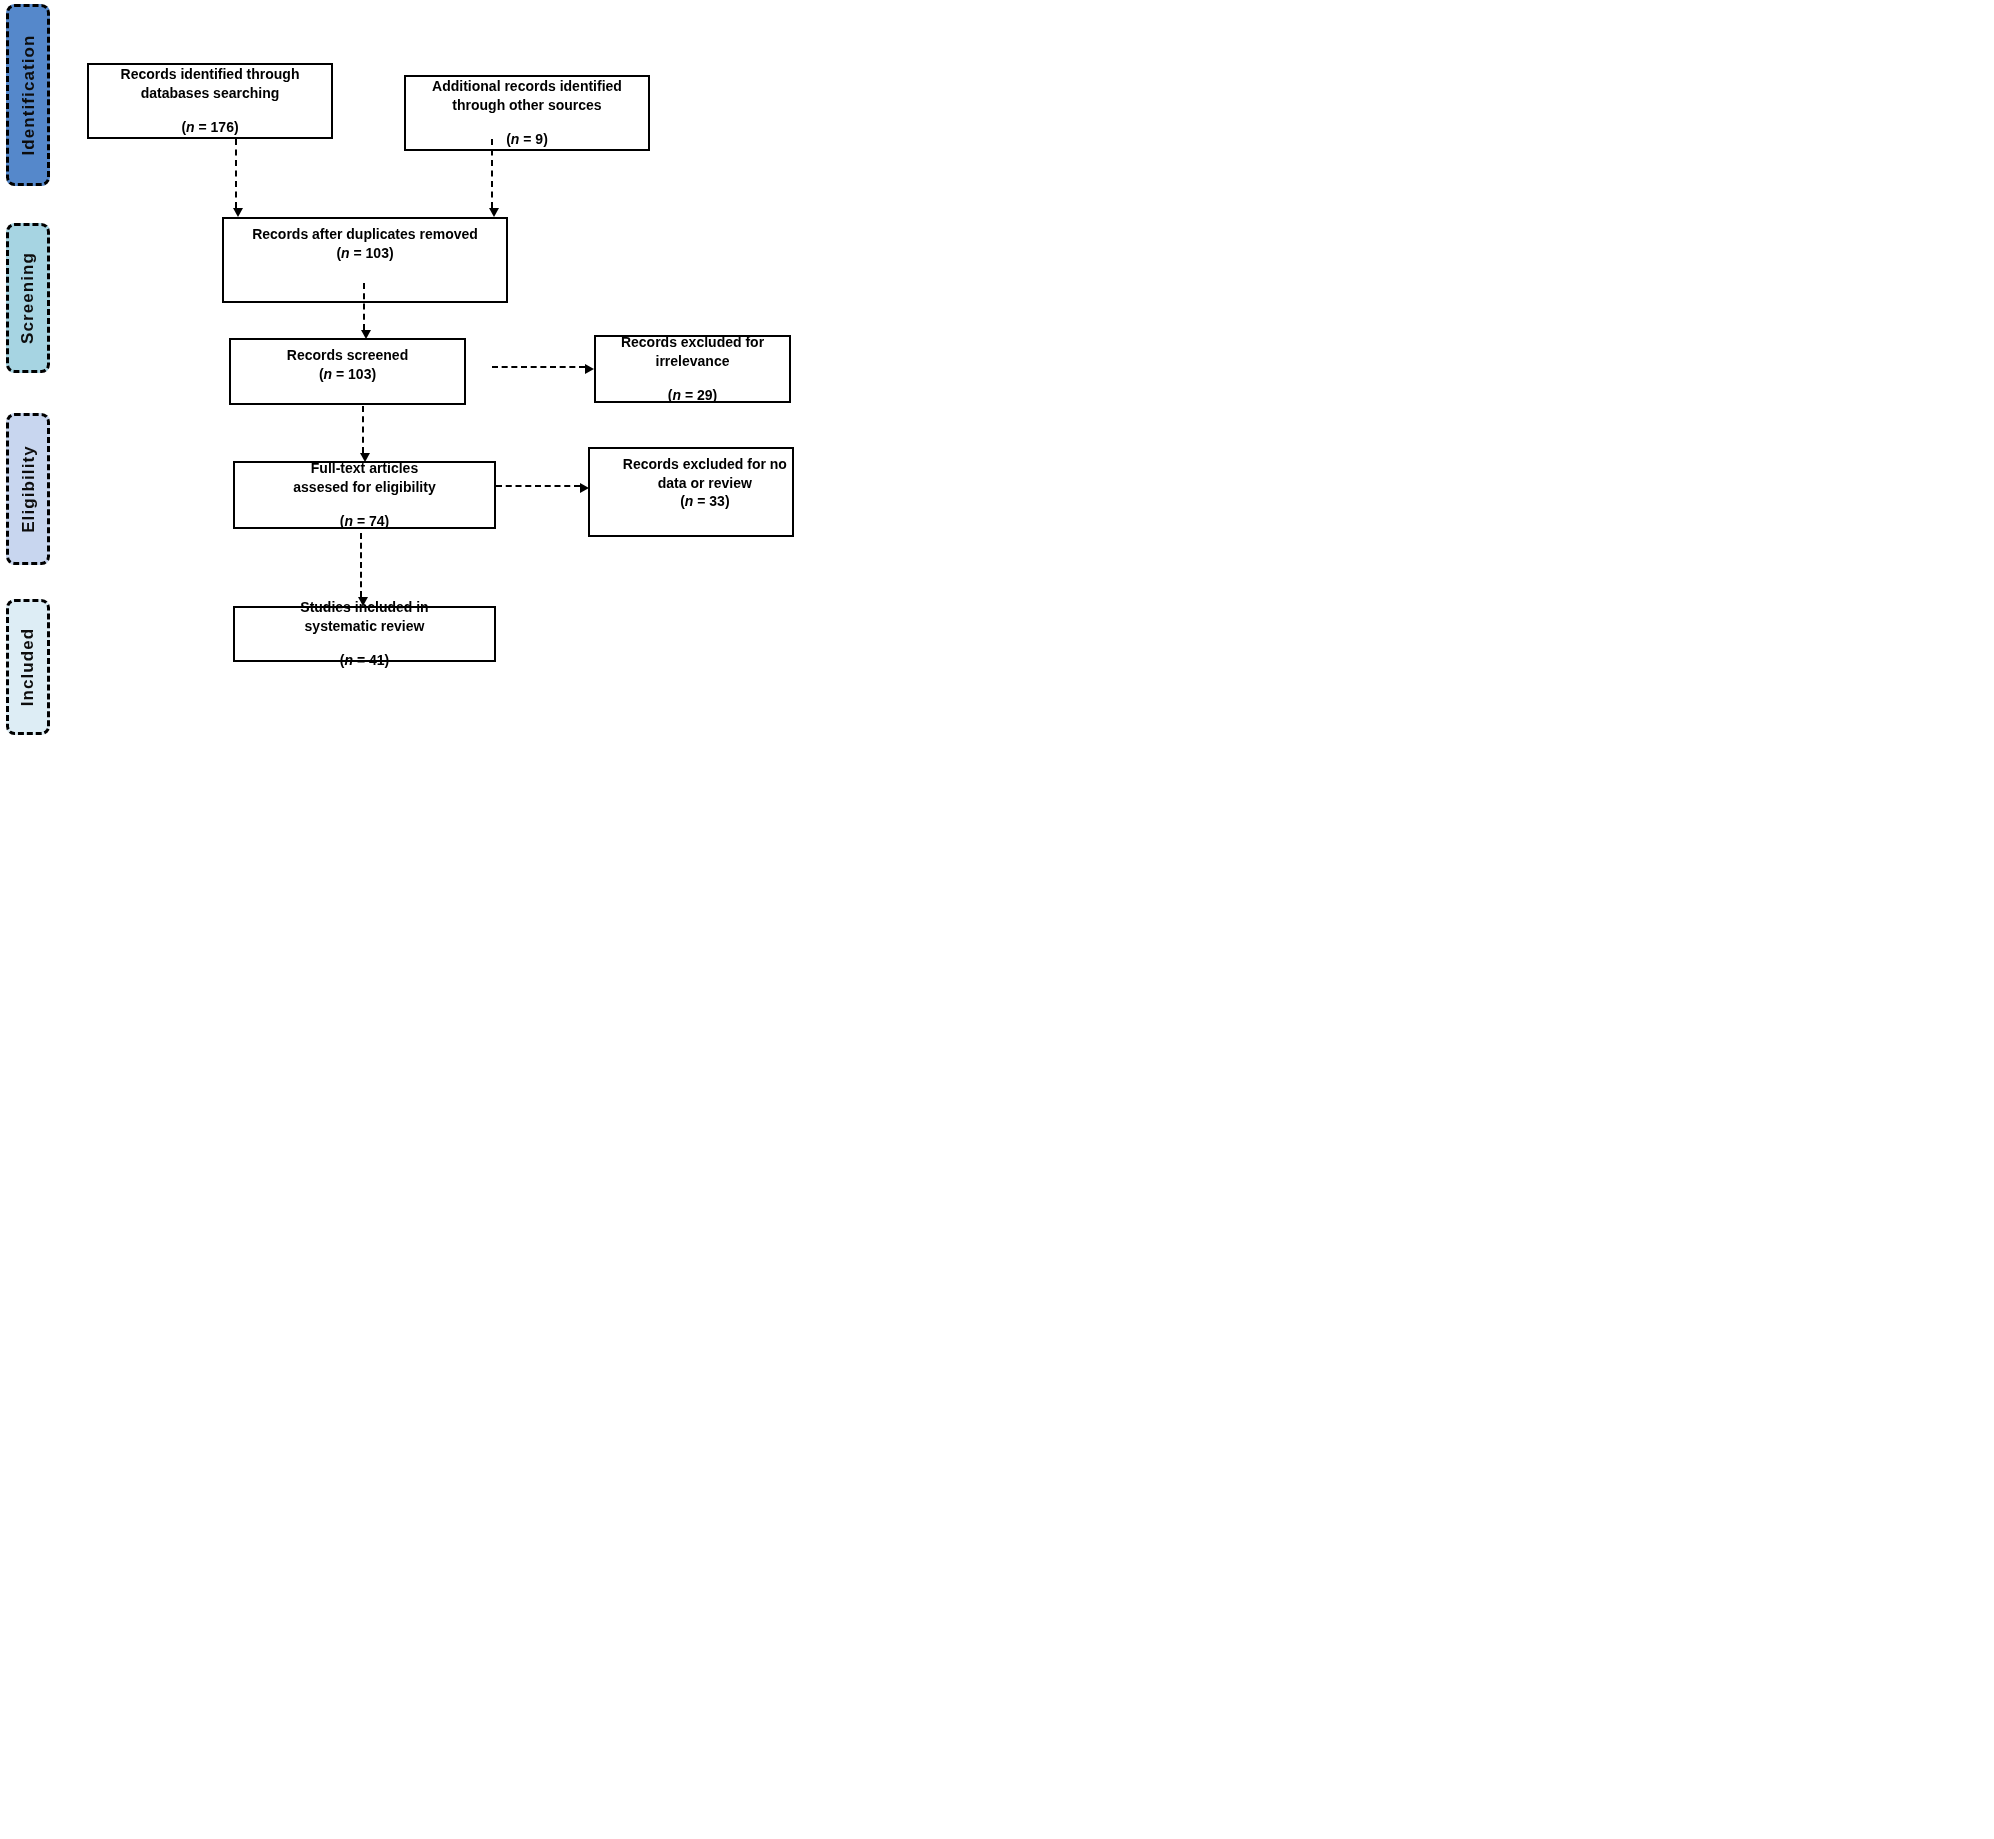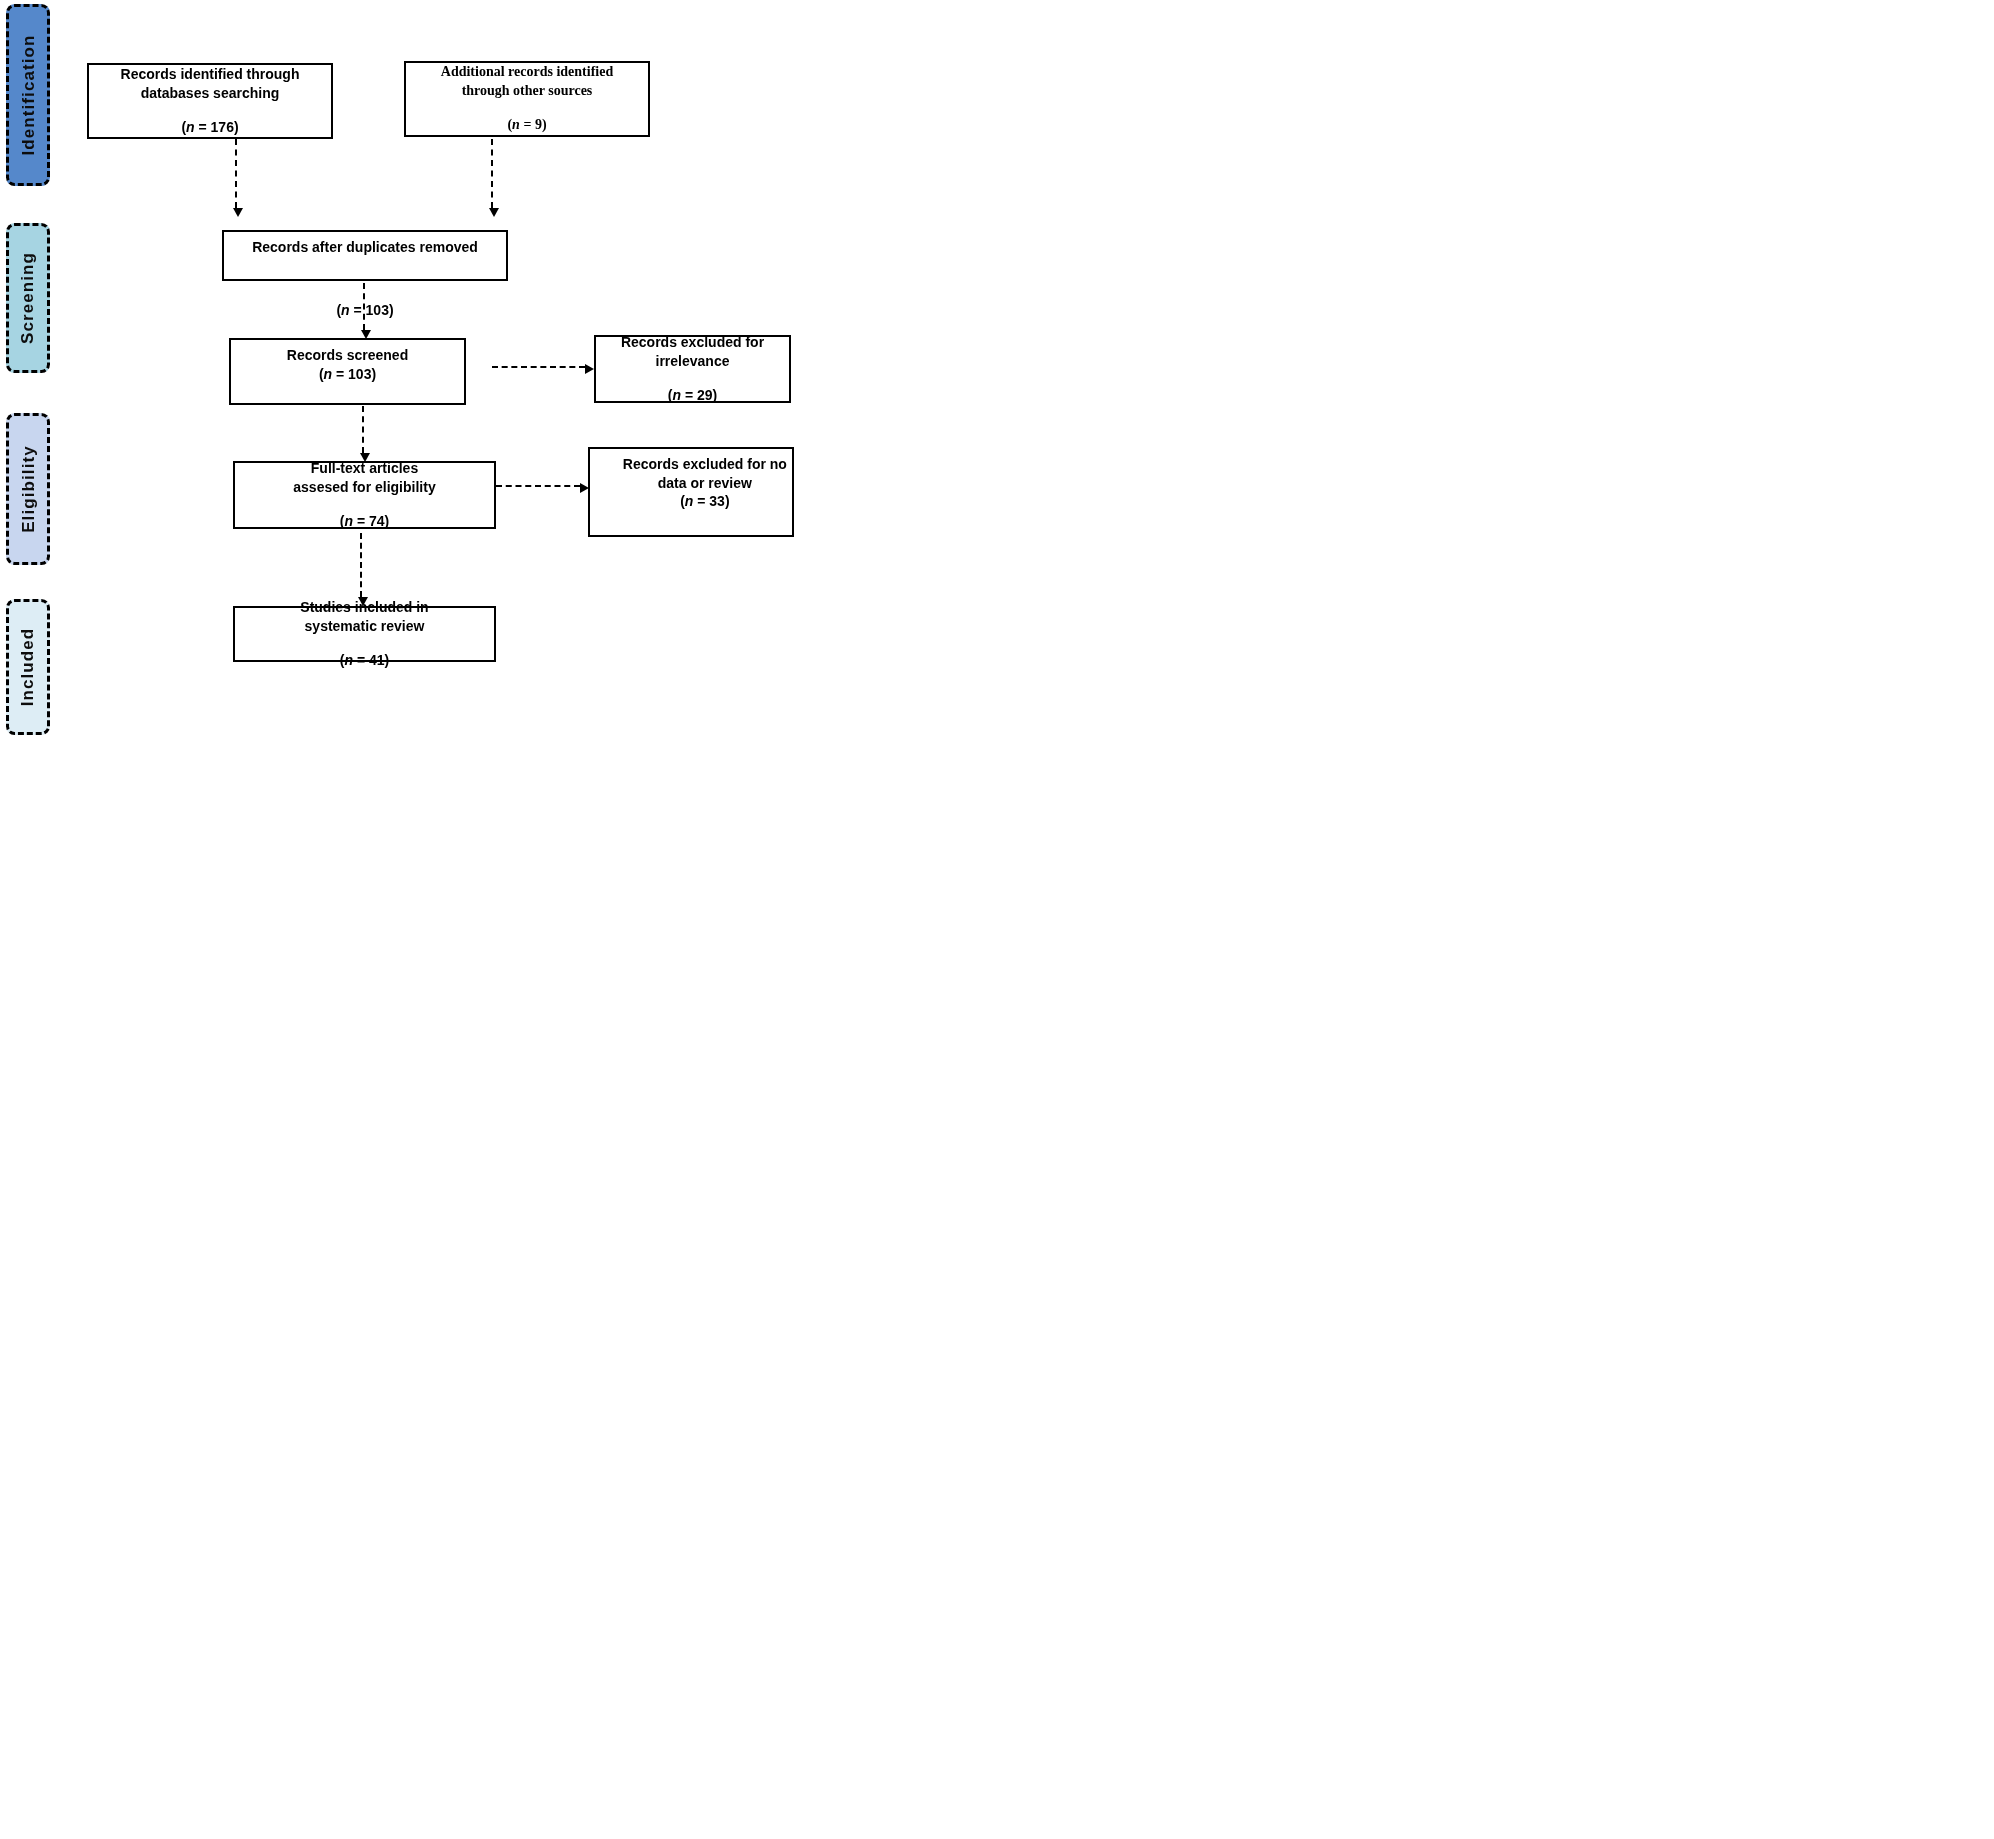--- a/index.html
+++ b/index.html
@@ -56,22 +56,22 @@
     line-height: 1.32;
     color: #000000;
     padding: 3.2px 4.3px;
   }
   .fbox.center { justify-content: center; gap: 16px; }
   .fbox.top    { justify-content: flex-start; padding-top: 6.4px; }
   .fbox .lines { white-space: pre-line; }
   .fbox .count i { font-style: italic; }
 
   .box-identified { left: 87px;  top: 63px;  width: 246px; height: 76px; }
-  .box-additional { left: 404px;  top: 61px;  width: 246px; height: 76px; font-family: Liberation Serif, serif; }
-  .box-duplicates { left: 222px;  top: 230px;  width: 286px; height: 51px; gap: 44px; }
+  .box-additional { left: 404px;  top: 75px;  width: 246px; height: 76px; }
+  .box-duplicates { left: 222px;  top: 217px;  width: 286px; height: 86px; }
   .box-screened   { left: 229px;  top: 338px;  width: 237px; height: 67px; }
   .box-excluded1  { left: 594px; top: 335px;  width: 197px; height: 68px; }
   .box-fulltext   { left: 233px;  top: 461px;  width: 263px; height: 68px; }
   .box-excluded2  { left: 588px; top: 447px;  width: 206px; height: 90px; padding-left: 32px; }
   .box-included   { left: 233px;  top: 606px; width: 263px; height: 56px; }
 
   
   .arrow-v {
     position: absolute;
     width: 0;

